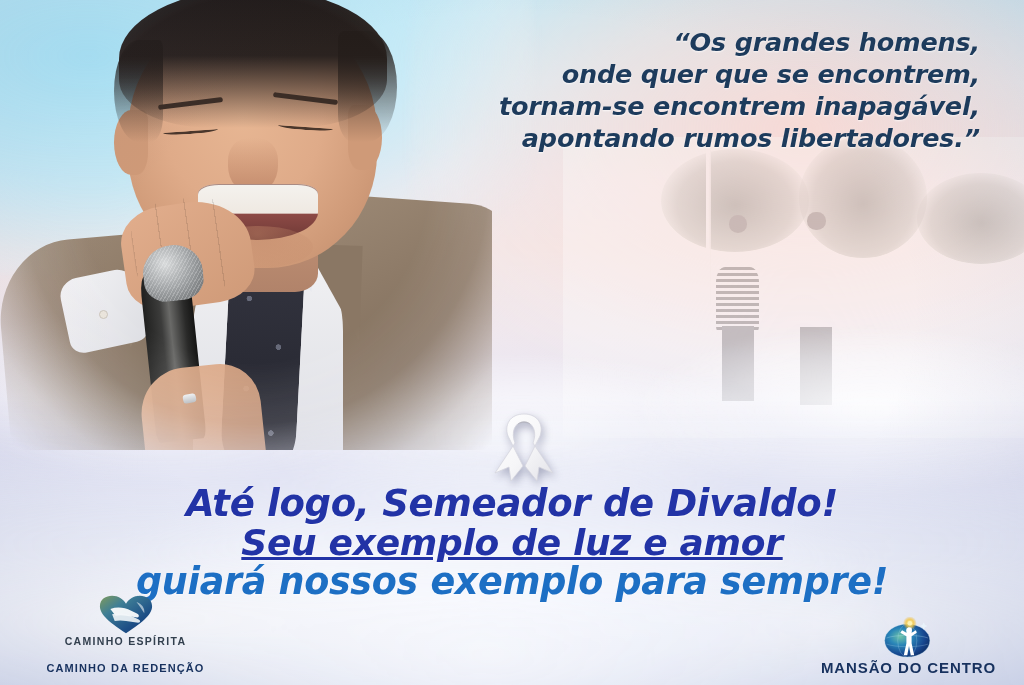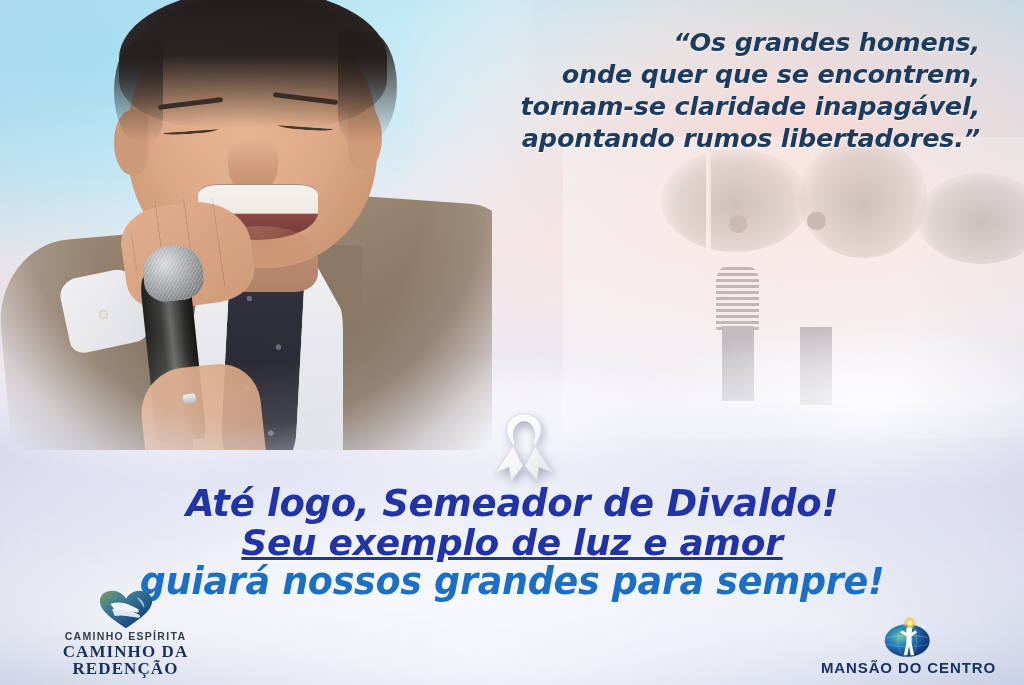--- a/index.html
+++ b/index.html
@@ -437,26 +437,27 @@
   }
   .logo-text-sm {
     font-family: "Liberation Sans", sans-serif;
     font-weight: 700;
     font-size: 10.5px;
     letter-spacing: 1.3px;
     color: #33404f;
     line-height: 13px;
   }
   .logo-text-lg {
-    font-family: Liberation Serif, serif;
+    font-family: Liberation Sans, sans-serif;
     font-weight: 700;
-    font-size: 17px;
+    font-size: 11px;
     letter-spacing: 1.1px;
     color: #17315e;
     line-height: 17px;
+    margin-top: 12px;
   }
   .logo-text-mc {
     font-family: "Liberation Sans", sans-serif;
     font-weight: 700;
     font-size: 15px;
     letter-spacing: 0.9px;
     color: #17315e;
     line-height: 18px;
   }
 </style>
@@ -529,42 +530,42 @@
       <div class="p-hand-lower"></div>
       <div class="p-ring"></div>
     </div>
   </div>
 
   <div class="bg-vignette"></div>
 
   <div class="quote">
     <div class="quote-line">“Os grandes homens,</div>
     <div class="quote-line">onde quer que se encontrem,</div>
-    <div class="quote-line">tornam-se claridade inapagável,</div>
+    <div class="quote-line">tornam-se encontrem inapagável,</div>
     <div class="quote-line">apontando rumos libertadores.”</div>
   </div>
 
   <div class="ribbon">
     <svg viewBox="0 0 74 76" width="74" height="76" aria-hidden="true">
       <defs>
         <linearGradient id="ribGrad" x1="0" y1="0" x2="1" y2="1">
           <stop offset="0%" stop-color="#ffffff"></stop>
           <stop offset="55%" stop-color="#f6f6f8"></stop>
           <stop offset="100%" stop-color="#e2e2e8"></stop>
         </linearGradient>
       </defs>
       <path d="M37 5 C23 5 17 16 21 27 L36 57 L24 72 L22 58 L8 64 L28 34 C24 24 27 13 37 13 C47 13 50 24 46 34 L66 64 L52 58 L50 72 L38 57 L53 27 C57 16 51 5 37 5 Z" fill="url(#ribGrad)" stroke="#d6d6de" stroke-width="0.8"></path>
       <path d="M30 16 C33 11 41 11 44 16 C40 13 34 13 30 16 Z" fill="#9a9aa6" opacity="0.55"></path>
     </svg>
   </div>
 
   <div class="headline">
     <div class="hl-line hl-1">Até logo, Semeador de Divaldo!</div>
     <div class="hl-line hl-2">Seu exemplo de luz e amor</div>
-    <div class="hl-line hl-3">guiará nossos grandes para sempre!</div>
+    <div class="hl-line hl-3">guiará nossos exemplo para sempre!</div>
   </div>
 
   <div class="logo logo-left">
     <div class="logo-mark">
       <svg viewBox="0 0 64 46" width="58" height="40" aria-hidden="true">
         <defs>
           <linearGradient id="heartG" x1="0" y1="0" x2="1" y2="1">
             <stop offset="0%" stop-color="#7e9a5c"></stop>
             <stop offset="30%" stop-color="#3f7f96"></stop>
             <stop offset="70%" stop-color="#1d4e86"></stop>

